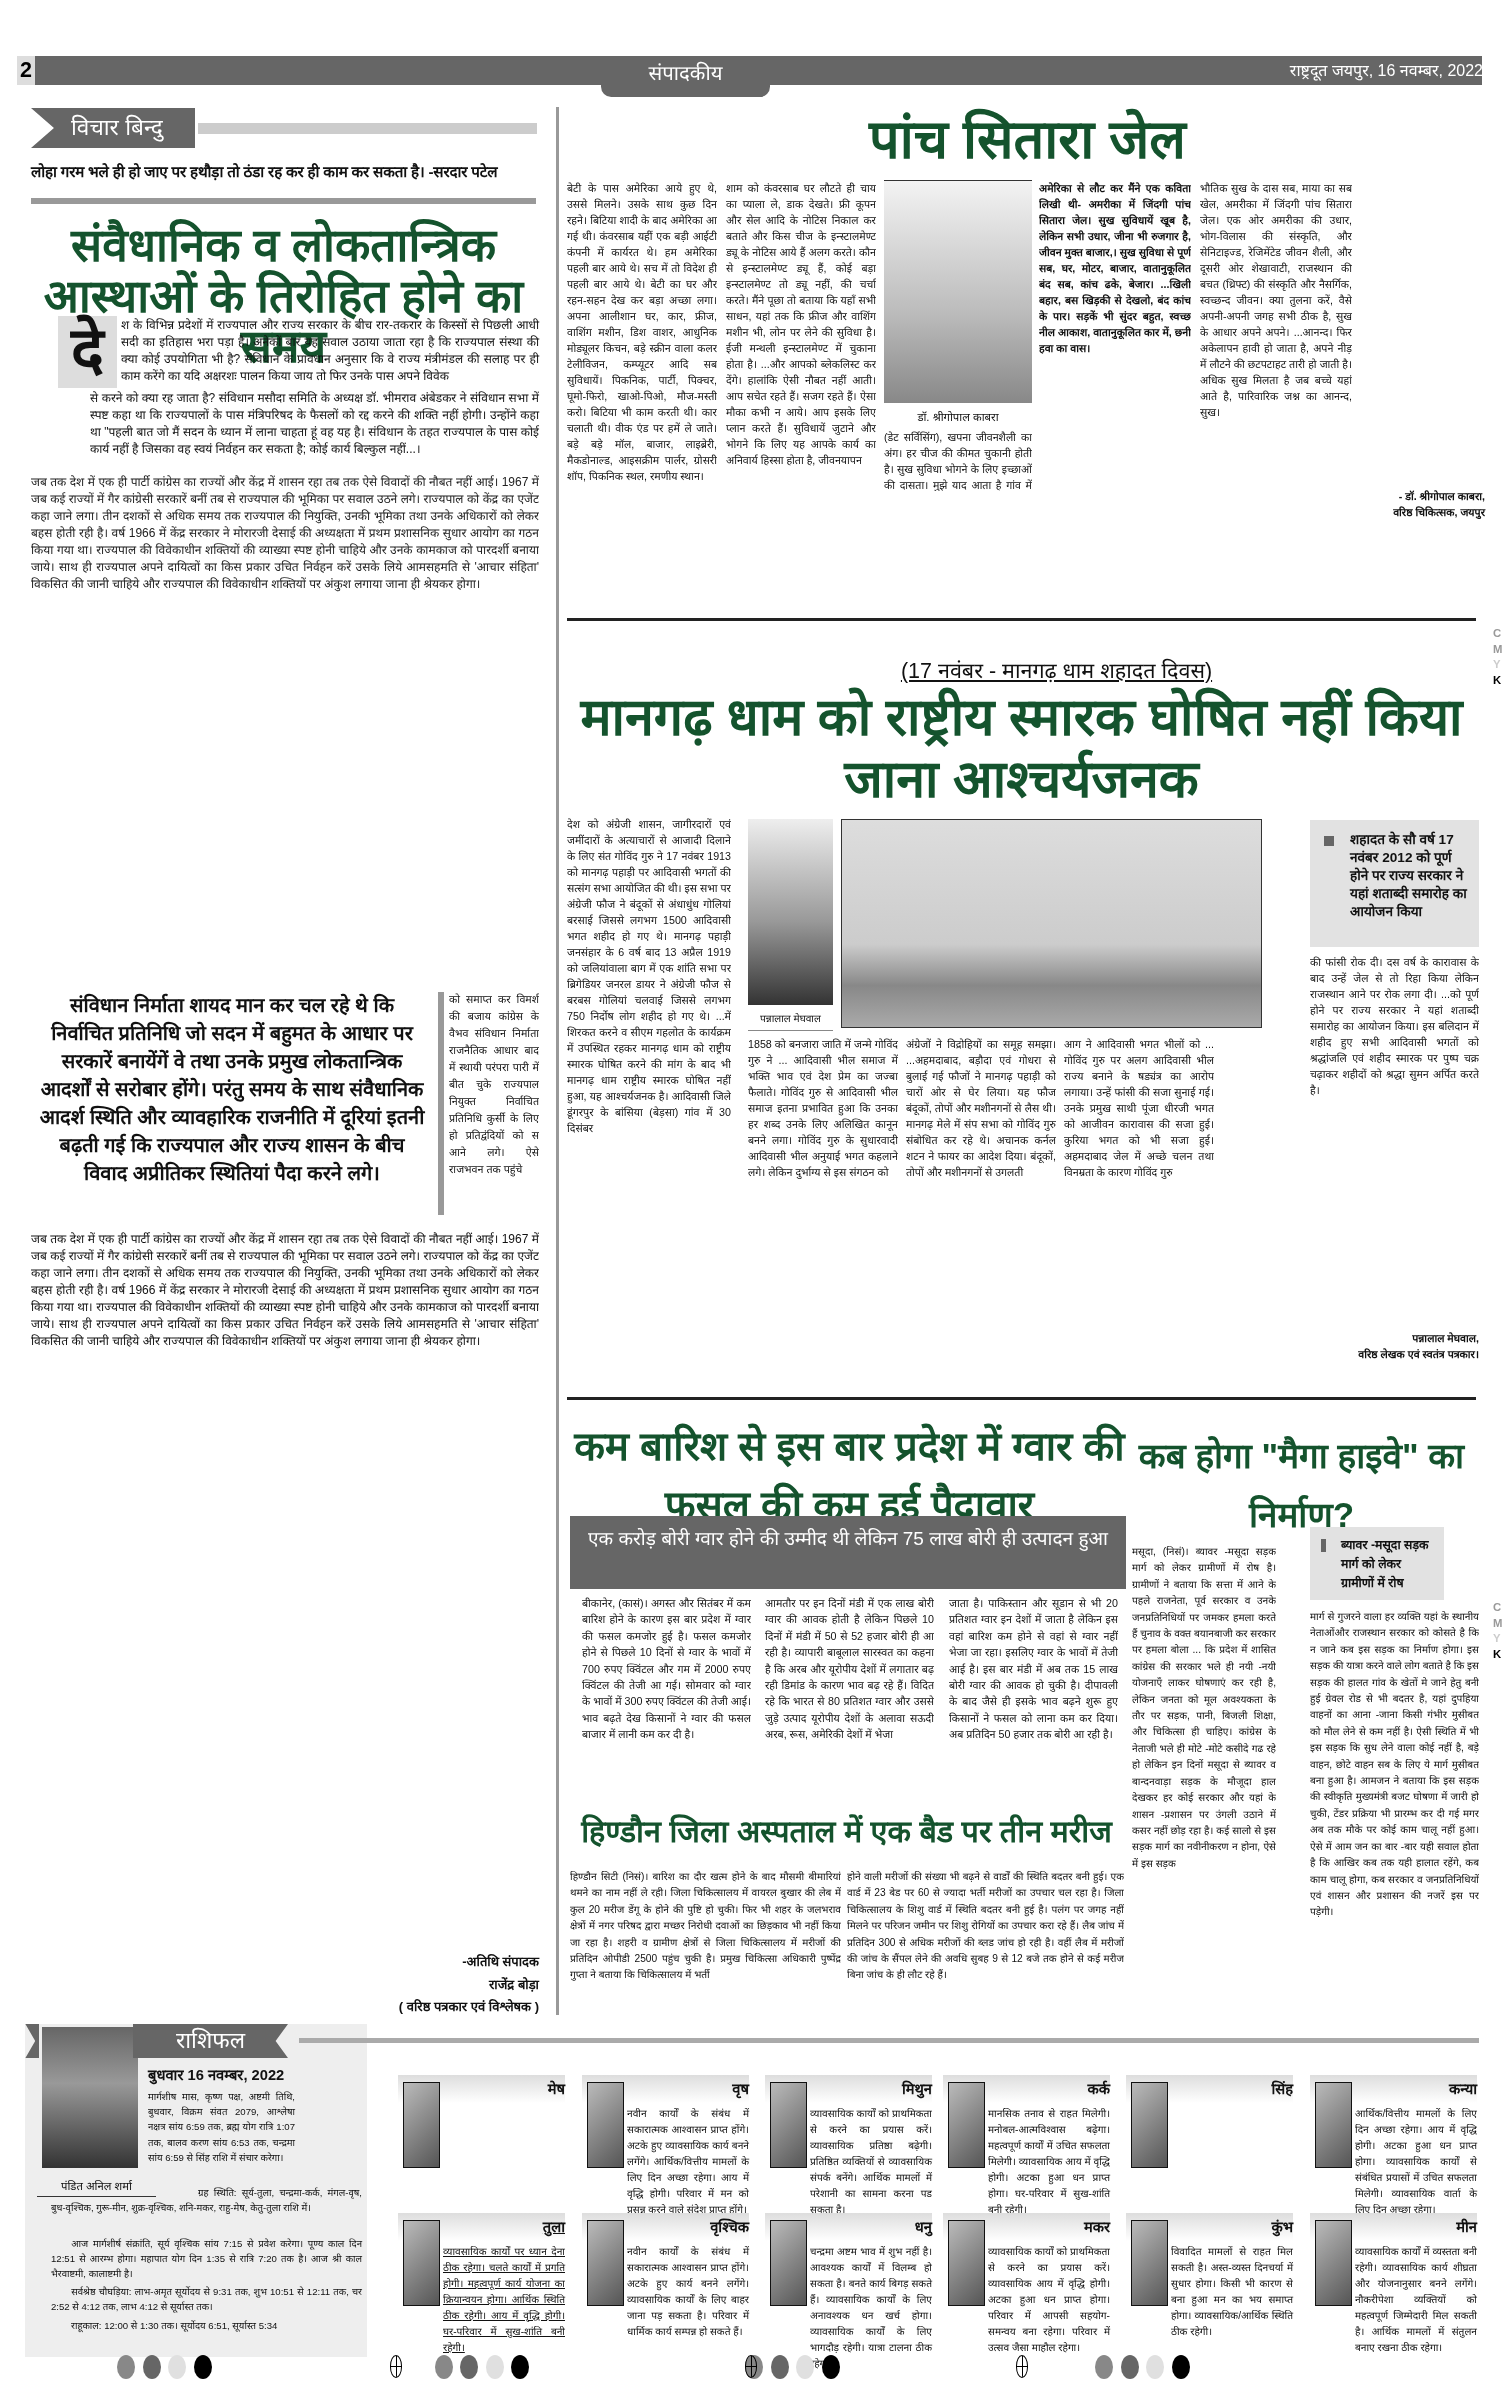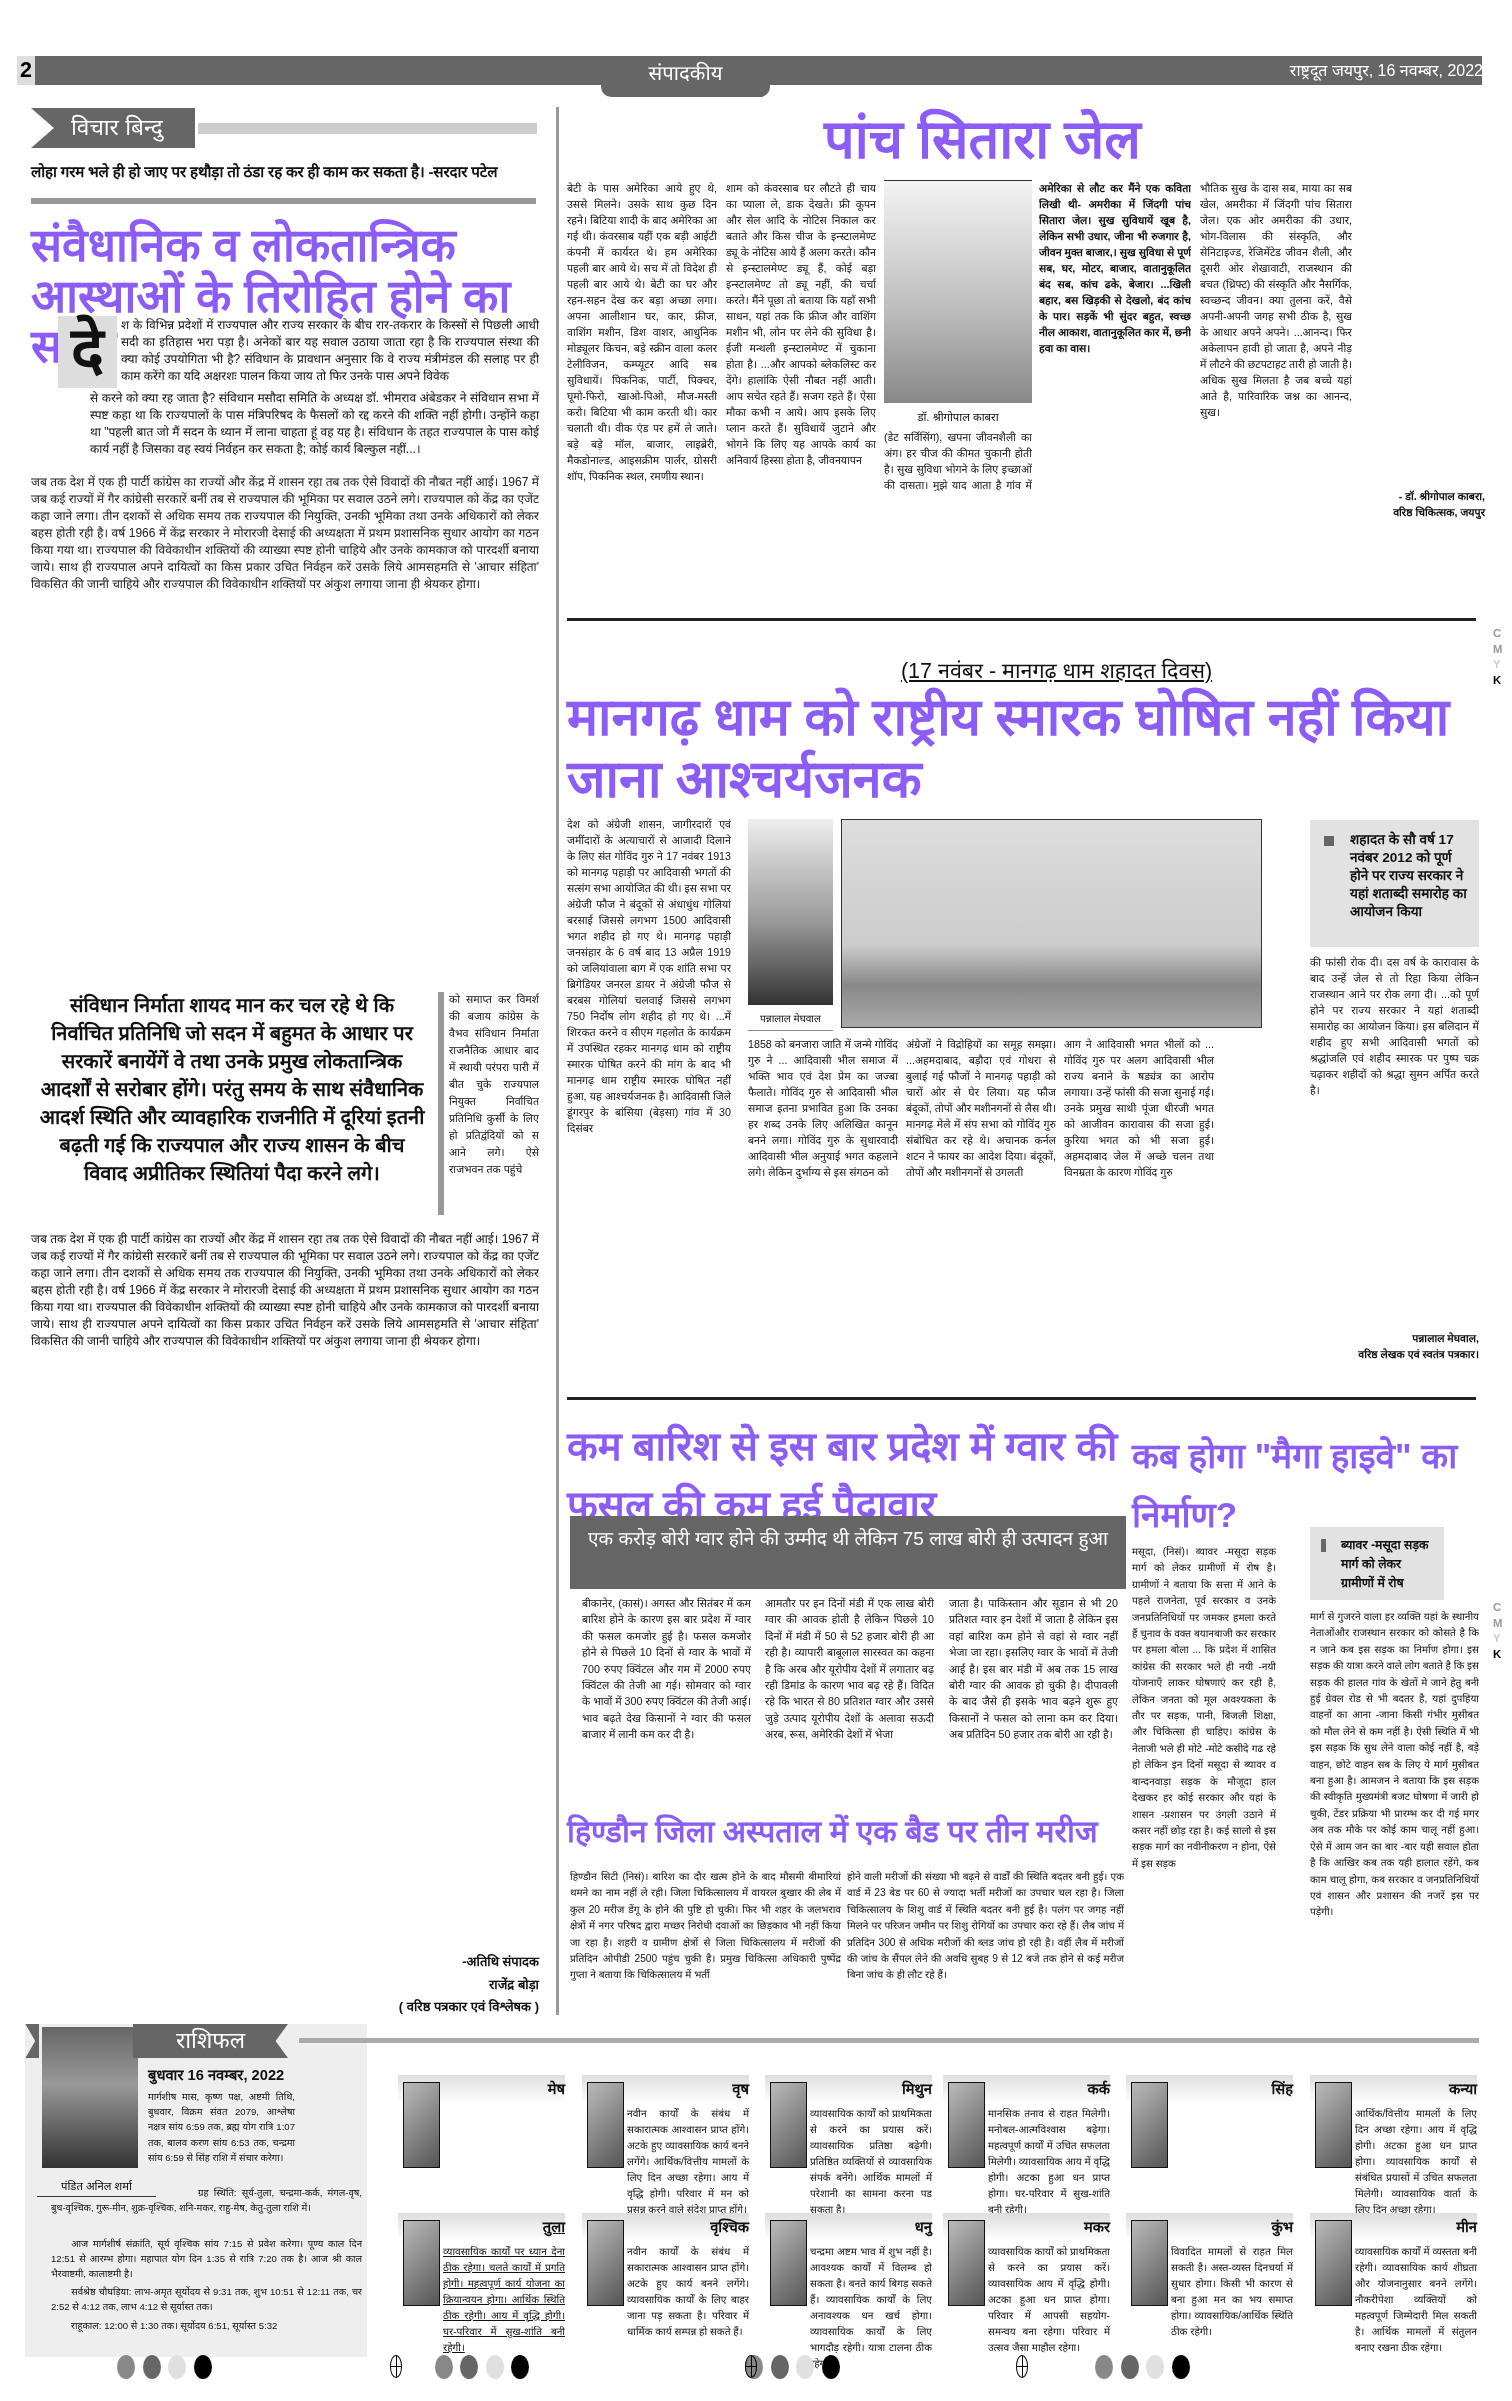--- a/index.html
+++ b/index.html
@@ -7,21 +7,21 @@
 body{position:relative;font-family:"Liberation Sans","DejaVu Sans",sans-serif;color:#111}
 .abs{position:absolute}
 .masthead{left:17px;top:56px;width:1465px;height:29px;background:#666;}
 .pagenum{left:17px;top:56px;width:18px;height:29px;background:#ddd;color:#000;font-size:21.5px;font-weight:bold;text-align:center;line-height:29px}
 .section-tab{left:601px;top:56px;width:169px;height:41px;background:#666;border-radius:0 0 10.2px 10.2px;color:#fff;font-size:20.3px;text-align:center;line-height:34px}
 .dateline{right:29px;top:56px;height:29px;line-height:29px;color:#fff;font-size:16px}
 .vd-tab{left:31px;top:108px;width:164px;height:40px;background:#666;color:#fff;font-size:22.6px;line-height:40px;padding-left:40px;clip-path:polygon(0 0,100% 0,100% 100%,0 100%,14% 50%)}
 .vd-bar{left:198px;top:123px;width:339px;height:11.3px;background:#ccc}
 .quote{left:31px;top:161px;width:508px;font-size:15.2px;font-weight:bold;letter-spacing:-0.2px}
 .rule-left{left:31px;top:198px;width:505px;height:5.6px;background:#999}
-.h-big{font-weight:bold;line-height:1.1;color:#8b5cf6}
+.h-big{font-weight:bold;line-height:1.1;text-align:center;color:#14532d}
 .ed-title{left:31px;top:220px;width:505px;font-size:46px}
 .dropcap{left:58px;top:316px;width:59px;height:72px;background:#ddd;font-size:62px;font-weight:bold;text-align:center;line-height:68px}
 .body-text{font-size:12px;line-height:17px;text-align:justify}
 .ed-body{left:121px;top:317px;width:418px}
 .ed-body2{left:90px;top:390px;width:449px}
 .pull{left:37px;top:991px;width:390px;font-size:20px;line-height:28px;text-align:center;font-weight:bold}
 .vline{background:#999}
 .photo{background:linear-gradient(180deg,#f3f3f3,#bbb 60%,#888)}
 .rule-h{height:2.8px;background:#222}
 .sub-head{left:774px;top:655px;width:565px;font-size:21.5px;text-align:center;text-decoration:underline}
@@ -119,21 +119,21 @@
 <div class="abs" style="left:25.4px;top:2024px;width:14px;height:34px;background:#666;clip-path:polygon(0 0,100% 0,100% 100%,0 100%,70% 50%)"></div>
 <div class="abs photo" style="left:42px;top:2027px;width:96px;height:141px;background:linear-gradient(180deg,#666,#999 40%,#333)"></div>
 <div class="abs" style="left:37px;top:2178px;width:119px;text-align:center;font-size:11.3px;font-weight:normal;border-bottom:1.1px solid #333;padding-bottom:3.4px">पंडित अनिल शर्मा</div>
 <div class="abs box-dark" style="left:133px;top:2024px;width:155px;height:34px;font-size:22.6px;text-align:center;line-height:34px;clip-path:polygon(0 0,100% 0,92% 50%,100% 100%,0 100%)">राशिफल</div>
 <div class="abs" style="left:299px;top:2038px;width:1180px;height:4.5px;background:#aaa"></div>
 <div class="abs" style="left:148px;top:2064px;width:152px;font-size:14.7px;font-weight:bold">बुधवार 16 नवम्बर, 2022</div>
 <div class="abs body-text" style="left:148px;top:2089px;width:147px;font-size:9.6px;line-height:15.2px">मार्गशीष मास, कृष्ण पक्ष, अष्टमी तिथि, बुधवार, विक्रम संवत 2079, आश्लेषा नक्षत्र सांय 6:59 तक, ब्रह्म योग रात्रि 1:07 तक, बालव करण सांय 6:53 तक, चन्द्रमा सांय 6:59 से सिंह राशि में संचार करेगा।</div>
 <div class="abs body-text" style="left:51px;top:2185px;width:311px;font-size:9.6px;line-height:15.2px;text-indent:147px">ग्रह स्थिति: सूर्य-तुला, चन्द्रमा-कर्क, मंगल-वृष, बुध-वृश्चिक, गुरू-मीन, शुक्र-वृश्चिक, शनि-मकर, राहु-मेष, केतु-तुला राशि में।</div>
 <div class="abs body-text" style="left:51px;top:2236px;width:311px;font-size:9.6px;line-height:15.2px;text-indent:20.3px">आज मार्गशीर्ष संक्रांति, सूर्य वृश्चिक सांय 7:15 से प्रवेश करेगा। पूण्य काल दिन 12:51 से आरम्भ होगा। महापात योग दिन 1:35 से रात्रि 7:20 तक है। आज श्री काल भैरवाष्टमी, कालाष्टमी है।</div>
 <div class="abs body-text" style="left:51px;top:2284px;width:311px;font-size:9.6px;line-height:15.2px;text-indent:20.3px">सर्वश्रेष्ठ चौघड़िया: लाभ-अमृत सूर्योदय से 9:31 तक, शुभ 10:51 से 12:11 तक, चर 2:52 से 4:12 तक, लाभ 4:12 से सूर्यास्त तक।</div>
-<div class="abs" style="left:71px;top:2318px;width:294px;font-size:9.6px;line-height:15.2px">राहूकाल: 12:00 से 1:30 तक। सूर्योदय 6:51, सूर्यास्त 5:32</div>
+<div class="abs" style="left:71px;top:2318px;width:294px;font-size:9.6px;line-height:15.2px">राहूकाल: 12:00 से 1:30 तक। सूर्योदय 6:51, सूर्यास्त 5:34</div>
 
 <div id="zodiac-grid">
     <div class="zodiac" style="left: 398px; top: 2075px;">
       <div class="zh">मेष</div>
       <div class="zi"></div>
     </div>
     <div class="zodiac" style="left: 582px; top: 2075px;">
       <div class="zh">वृष</div>
       <div class="zi"></div>
       <div class="zt">नवीन कार्यों के संबंध में सकारात्मक आश्वासन प्राप्त होंगे। अटके हुए व्यावसायिक कार्य बनने लगेंगे। आर्थिक/वित्तीय मामलों के लिए दिन अच्छा रहेगा। आय में वृद्धि होगी। परिवार में मन को प्रसन्न करने वाले संदेश प्राप्त होंगे।</div>

